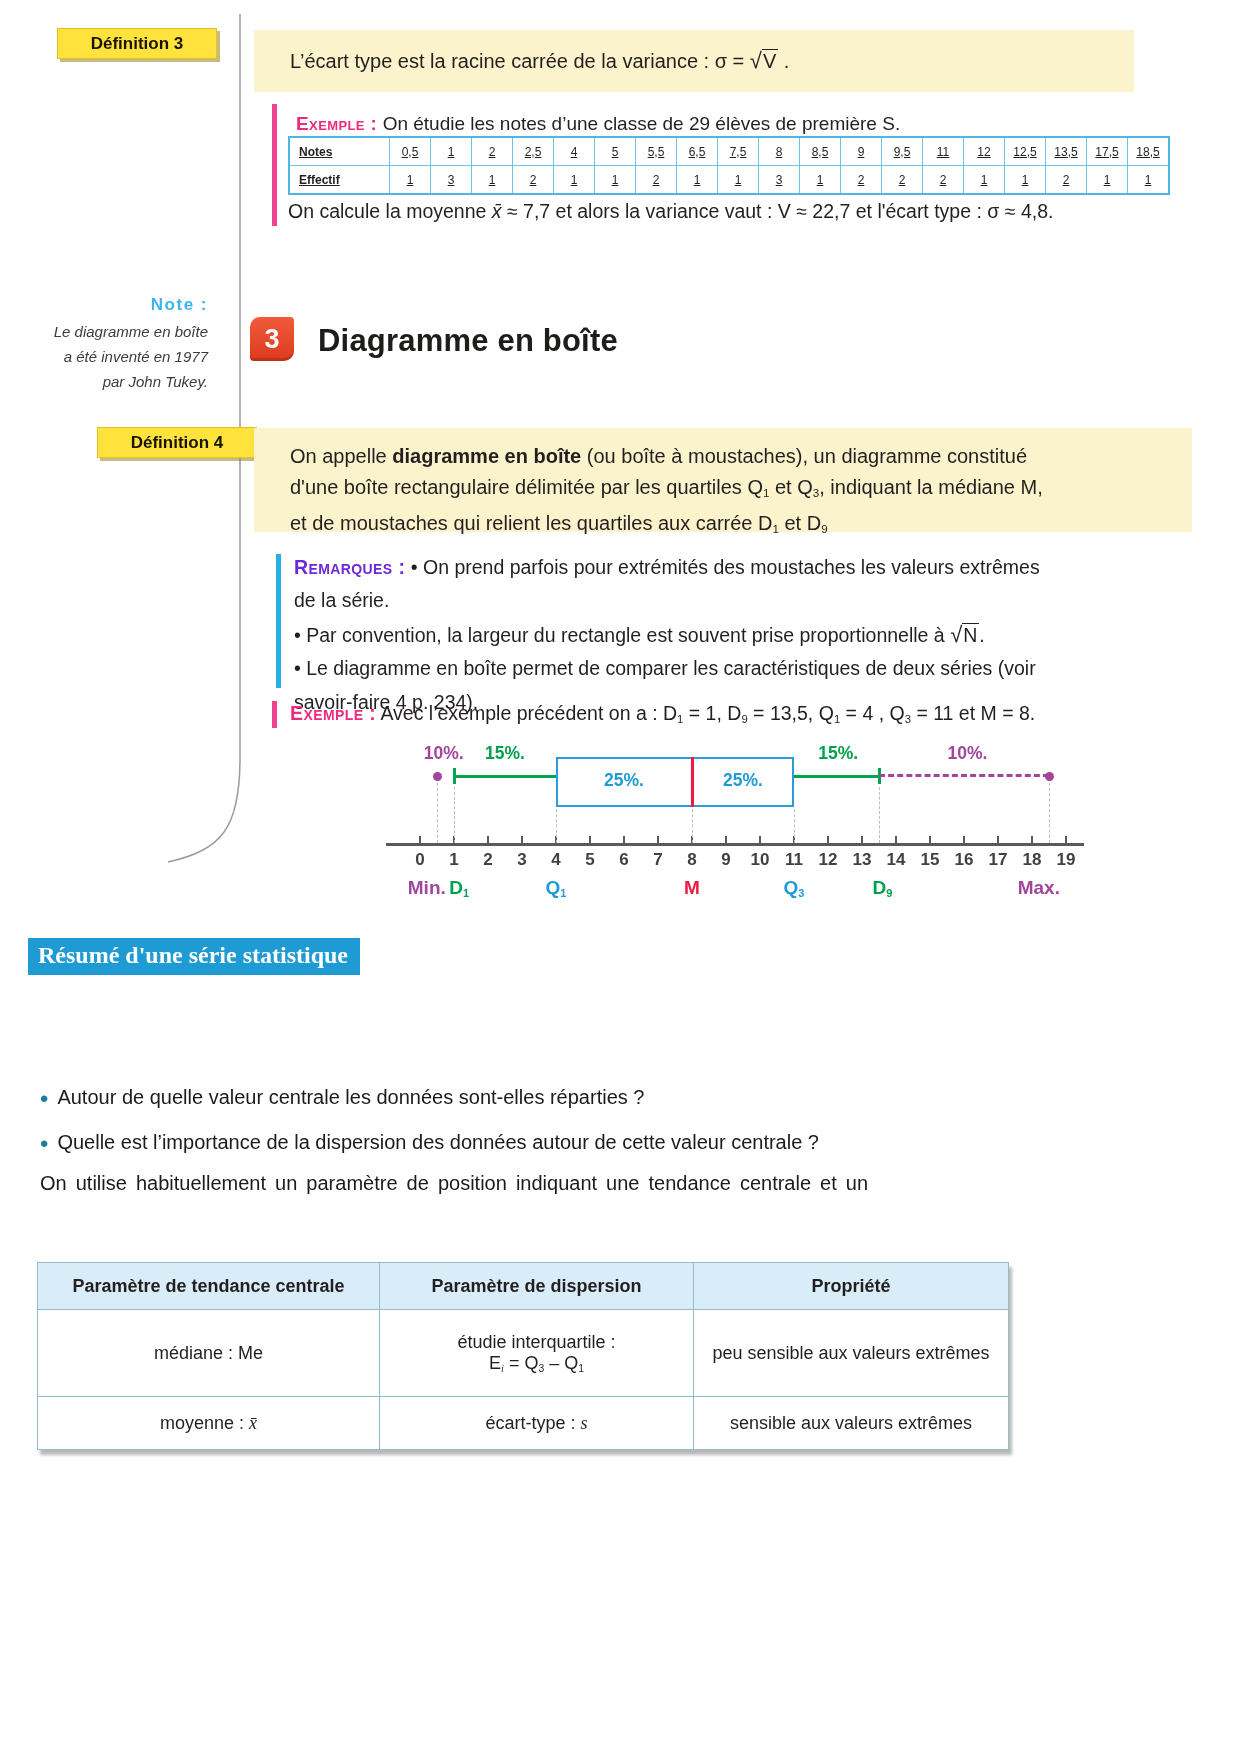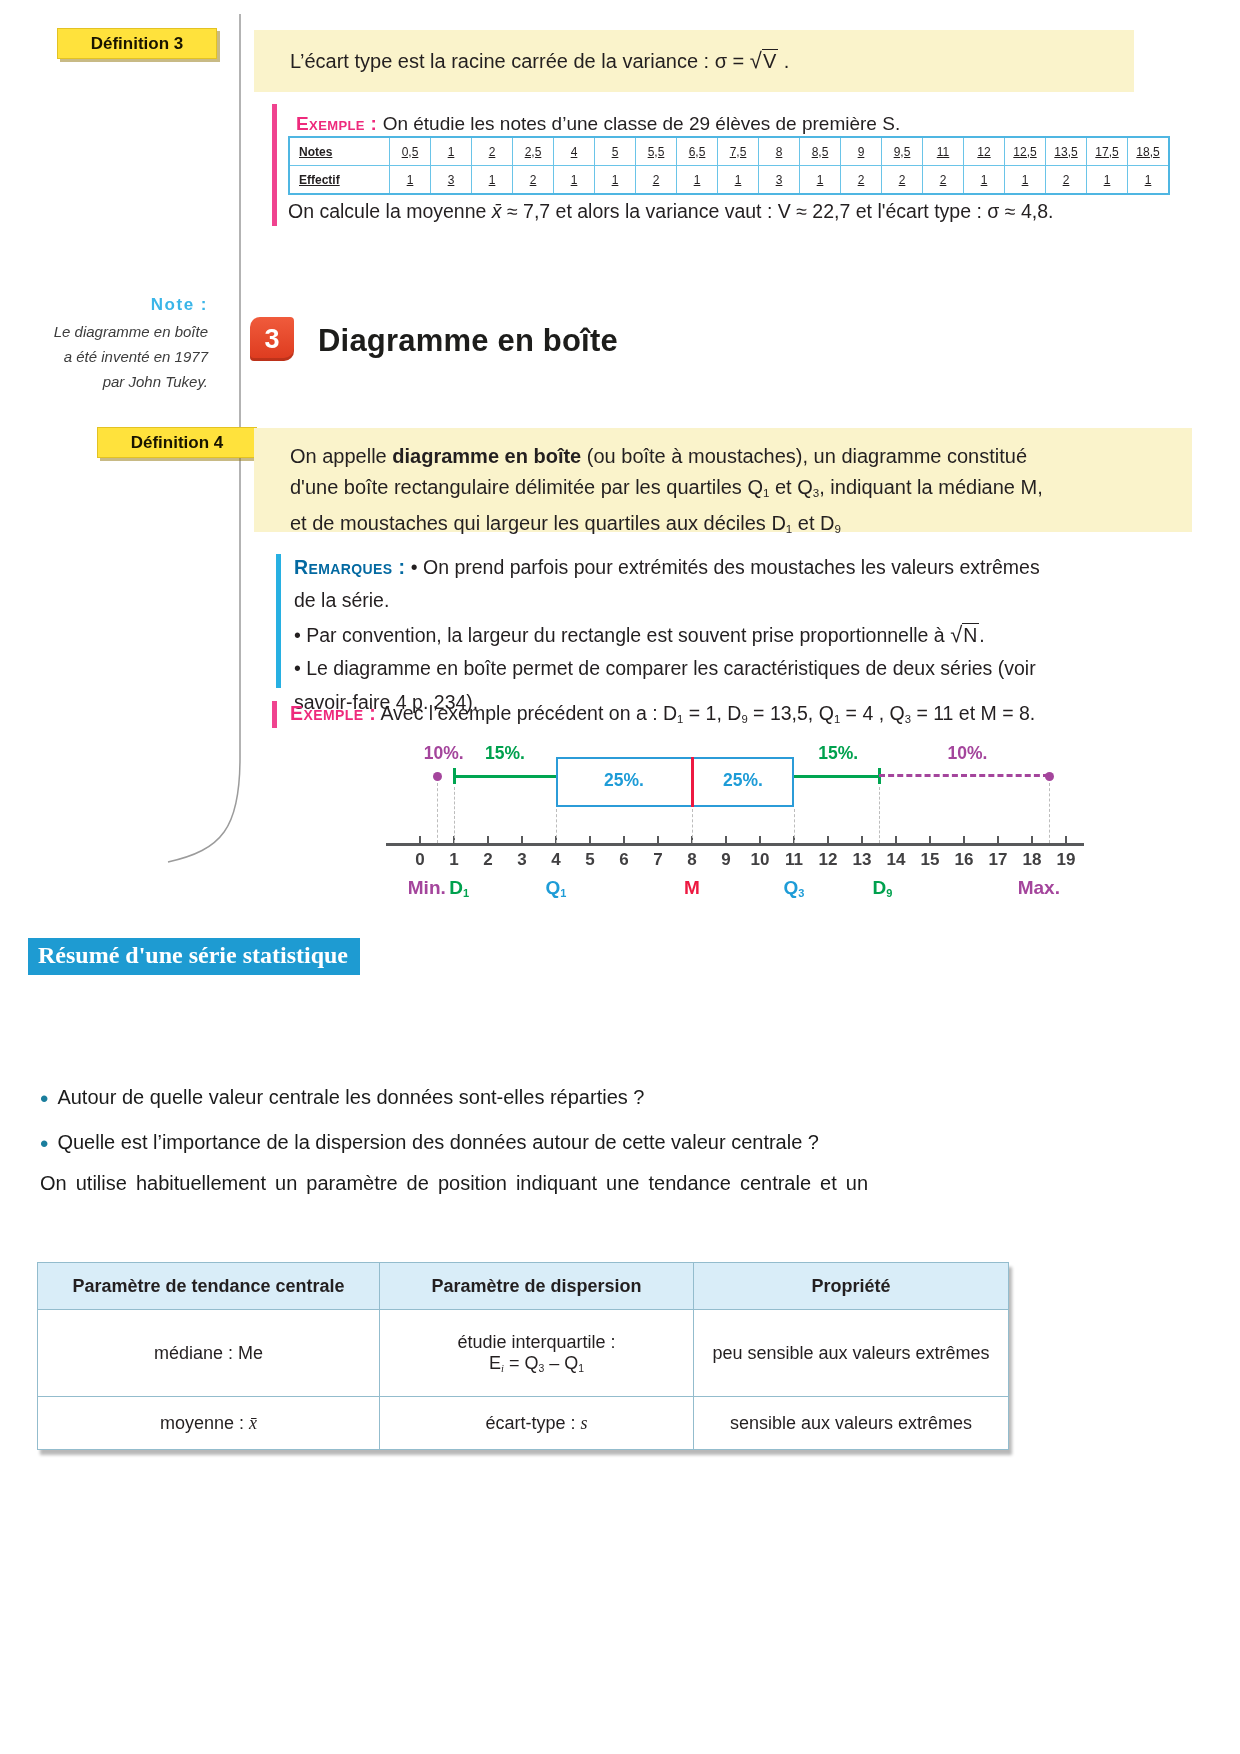--- a/index.html
+++ b/index.html
@@ -26,21 +26,21 @@
   .sqrt-rad{font-size:22px;}
   .sqrt-arg{border-top:1.7px solid #231f20;padding:0 2px 0 1px;}
 
   
   .vbar{position:absolute;width:5px;}
   .pink-bar{background:#f0438f;}
   .cyan-bar{background:#27b0e2;}
 
   .lbl{font-weight:bold;font-variant:small-caps;letter-spacing:.4px;}
   .lbl-pink{color:#ee2a7c;}
-  .lbl-cyan{color:#0369a1;}
+  .lbl-cyan{color:#6d28d9;}
 
   
   #example1-text{left:296px;top:105px;font-size:19px;white-space:nowrap;margin-top:8px;}
   #conclusion{left:288px;top:200px;font-size:19.5px;white-space:nowrap;}
   .mean{font-style:italic;}
 
   
   #notes-table{position:absolute;left:288px;top:136px;border-collapse:collapse;table-layout:fixed;
     border:2px solid #4fb6e2;}
   #notes-table th,#notes-table td{border:1px solid #6ac4e8;font-size:12px;height:27px;
@@ -182,21 +182,21 @@
     <span>3</span>
   </div>
   <div class="abs" id="section-title">Diagramme en boîte</div>
 
   <div class="def-badge" style="left:97px;top:427px;">
     <span>Définition 4</span>
   </div>
   <div id="def4-box" class="def-box">
     <div class="defline"><span>On appelle </span><span class="bold">diagramme en boîte</span><span> (ou boîte à moustaches), un diagramme constitué</span></div>
     <div class="defline"><span>d'une boîte rectangulaire délimitée par les quartiles Q</span><sub>1</sub><span> et Q</span><sub>3</sub><span>, indiquant la médiane M,</span></div>
-    <div class="defline"><span>et de moustaches qui largeur les quartiles aux déciles D</span><sub>1</sub><span> et D</span><sub>9</sub></div>
+    <div class="defline"><span>et de moustaches qui relient les quartiles aux carrée D</span><sub>1</sub><span> et D</span><sub>9</sub></div>
   </div>
 
   <div class="vbar cyan-bar" style="left:276px;top:554px;height:134px;"></div>
   <div class="abs" id="remarks-block">
     <div class="defline"><span class="lbl lbl-cyan">Remarques :</span><span> • On prend parfois pour extrémités des moustaches les valeurs extrêmes</span></div>
     <div class="defline"><span>de la série.</span></div>
     <div class="defline"><span>• Par convention, la largeur du rectangle est souvent prise proportionnelle à </span><span class="sqrt-rad">√</span><span class="sqrt-arg">N</span><span>.</span></div>
     <div class="defline"><span>• Le diagramme en boîte permet de comparer les caractéristiques de deux séries (voir</span></div>
     <div class="defline"><span>savoir-faire 4 p. 234).</span></div>
   </div>

